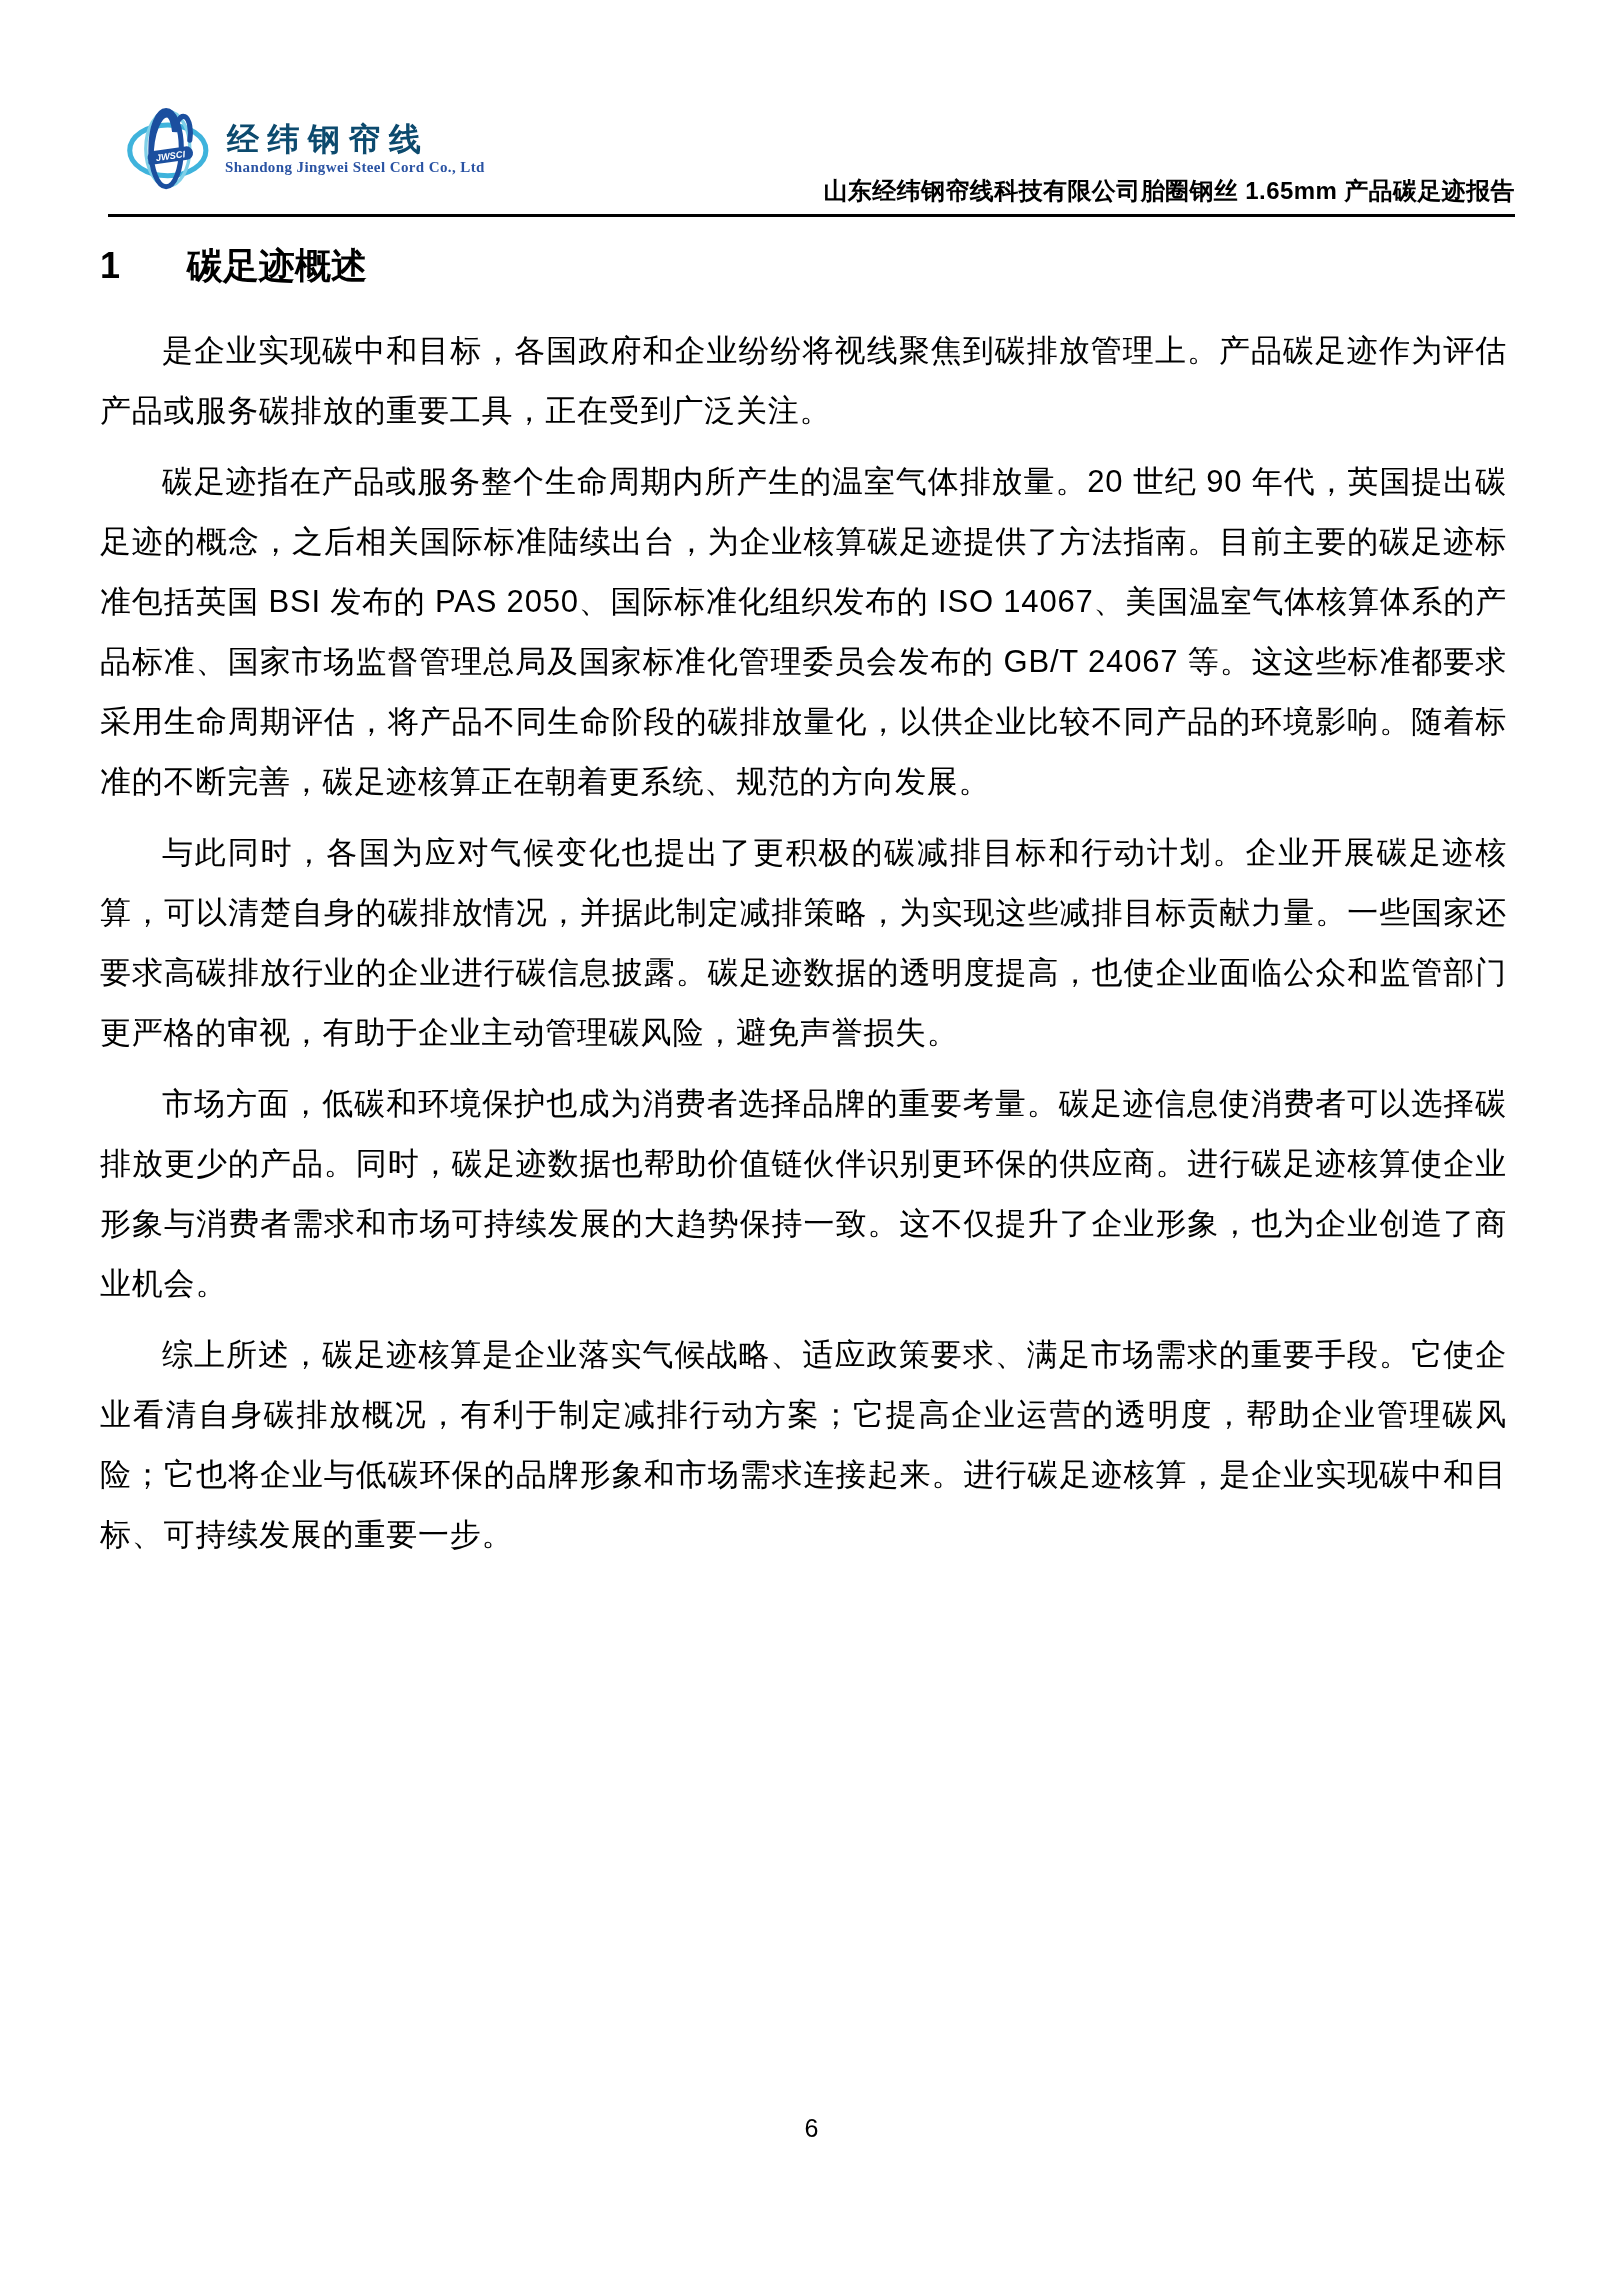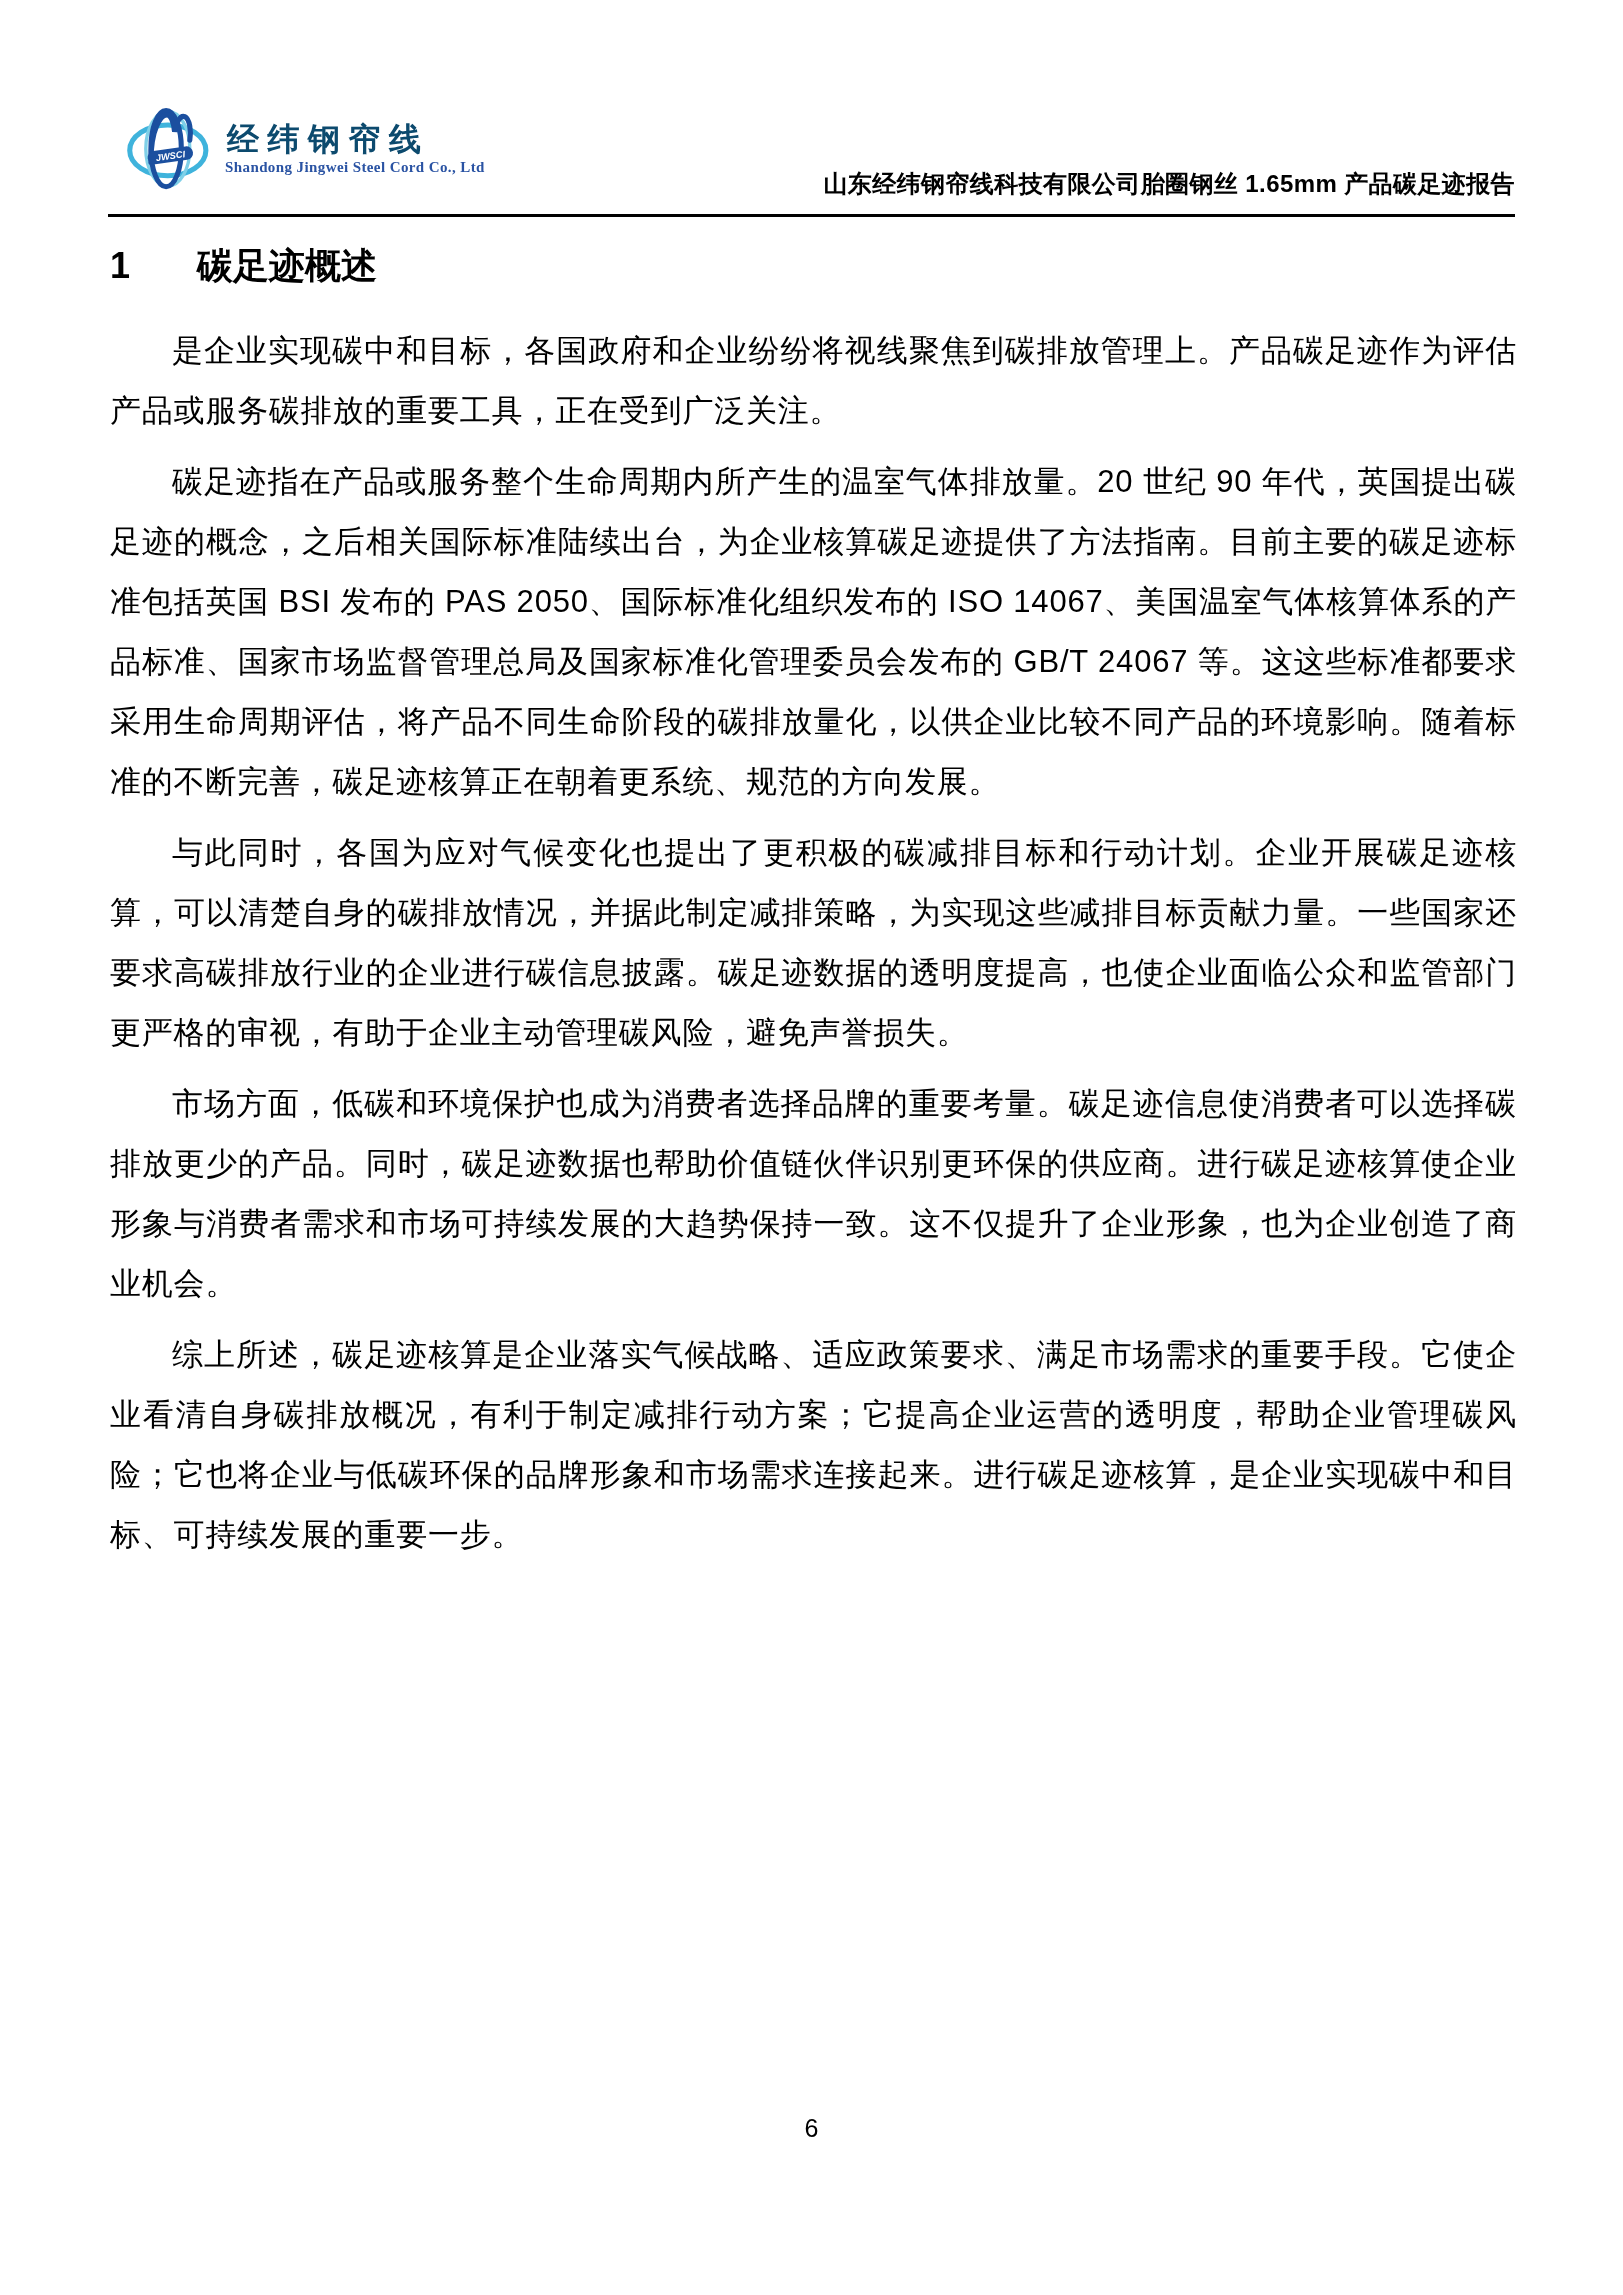--- a/index.html
+++ b/index.html
@@ -22,32 +22,32 @@
   .logo-cn {
     font-size: 32px; font-weight: 700; letter-spacing: 8.5px;
     color: #0c4a6e; white-space: nowrap; line-height: 1.1; margin-left: 10px;
   }
   .logo-en {
     font-family: "Liberation Serif", "DejaVu Serif", serif;
     font-size: 15px; font-weight: 700; color: #2a53a3;
     white-space: nowrap; margin-top: 2.5px; letter-spacing: 0.4px; margin-left: 8px;
   }
   .header-title {
-    position: absolute; top: 168px; right: 108px;
+    position: absolute; top: 175px; right: 108px;
     font-size: 24px; font-weight: 600; color: #000;
     white-space: nowrap; letter-spacing: 0.4px;
   }
   .header-rule {
     position: absolute; top: 214px; left: 108px;
     width: 1407px; height: 2.5px; background: #000;
   }
 
   
   .doc-main {
-    position: absolute; top: 244px; left: 110px; width: 1407px;
+    position: absolute; top: 244px; left: 100px; width: 1407px;
   }
   .section-heading {
     font-size: 36px; font-weight: 700; color: #000;
     margin: 0 0 34px 0; line-height: 1.2;
   }
   .section-heading .sec-num { display: inline-block; width: 87px; }
   .body-para {
     font-size: 31px; line-height: 60px; color: #000;
     text-align: justify; text-justify: inter-character;
     text-indent: 2em;

